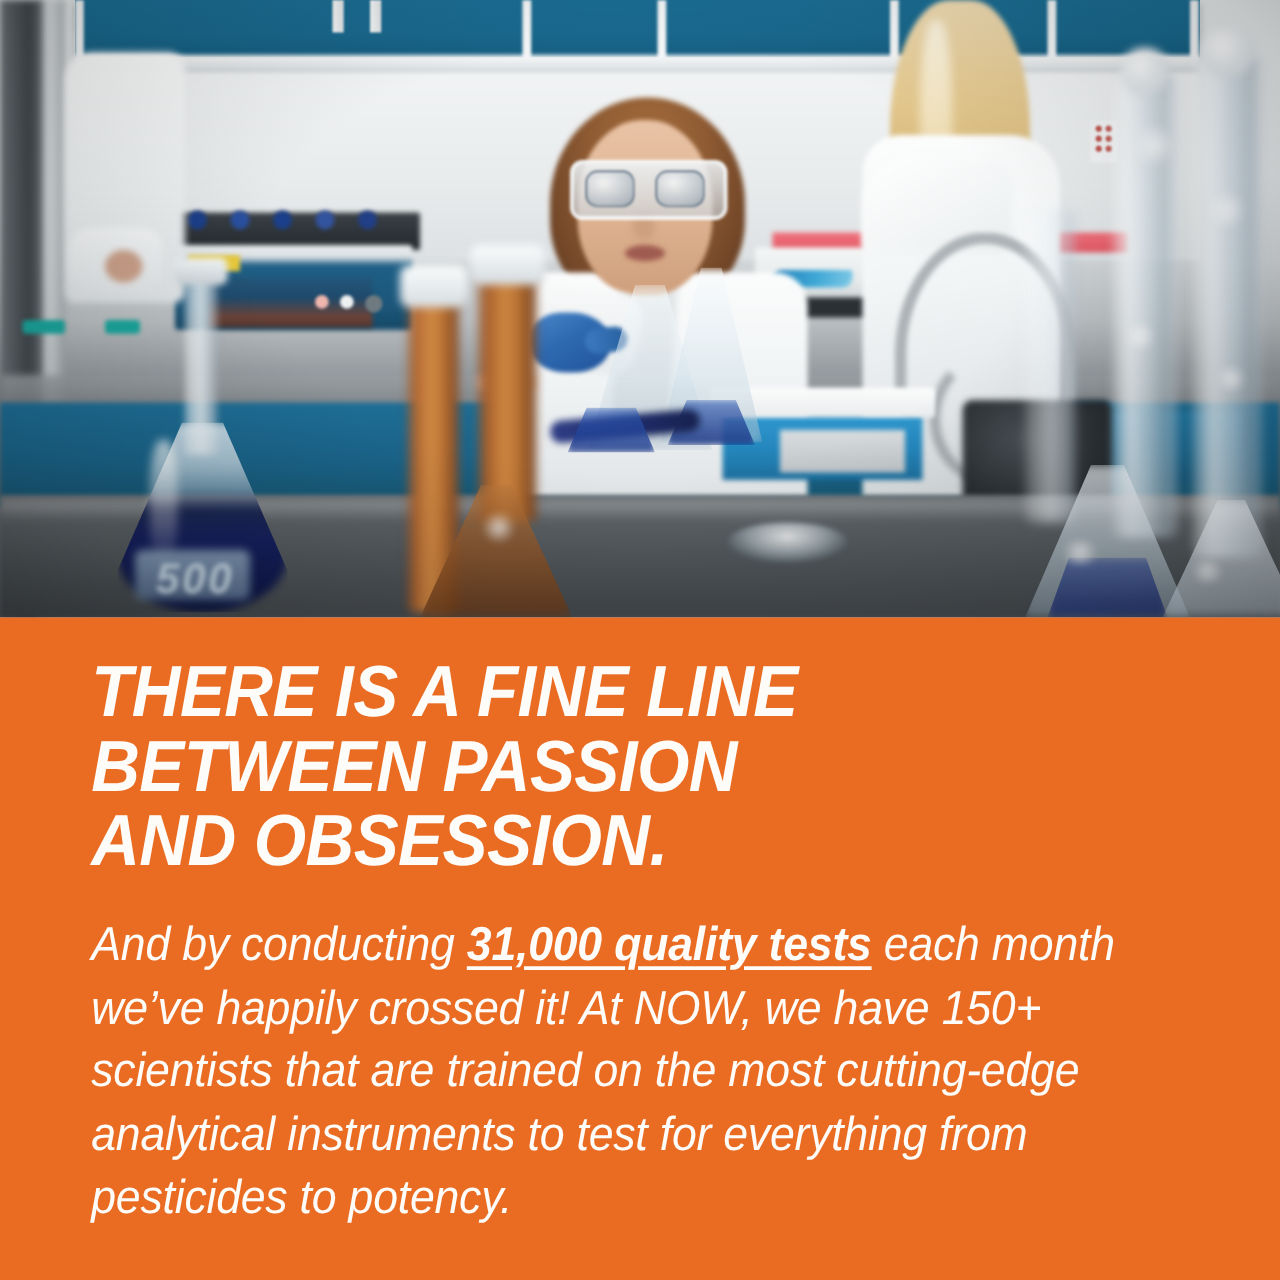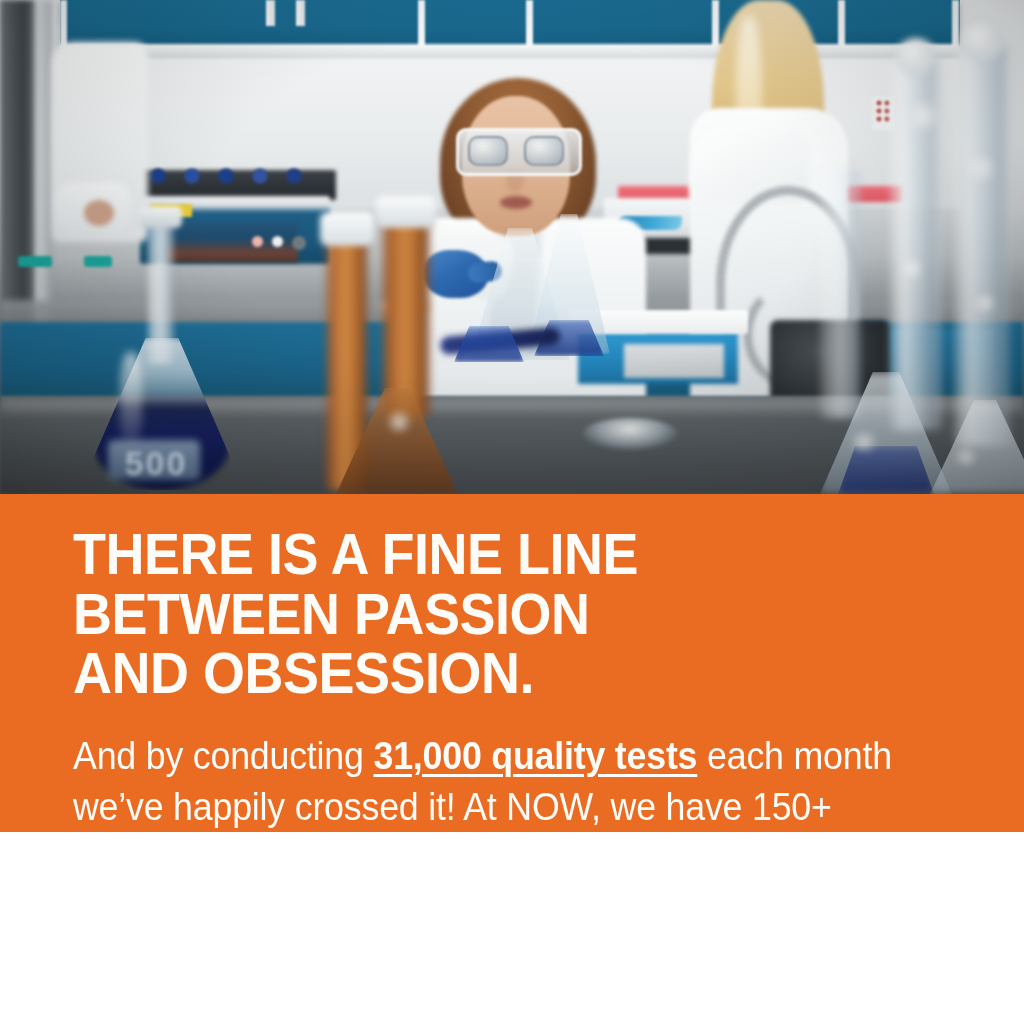--- a/index.html
+++ b/index.html
@@ -9,22 +9,23 @@
   }
   body {
     width: 1024px;
     height: 1024px;
     overflow: hidden;
     font-family: "Liberation Sans", sans-serif;
   }
   .poster {
     position: relative;
     width: 1024px;
-    height: 832px;
+    height: 1024px;
     overflow: hidden;
+    font-style: italic;
   }
 
   
   .photo {
     position: absolute;
     left: 0;
     top: 0;
     width: 1024px;
     height: 494px;
     overflow: hidden;

